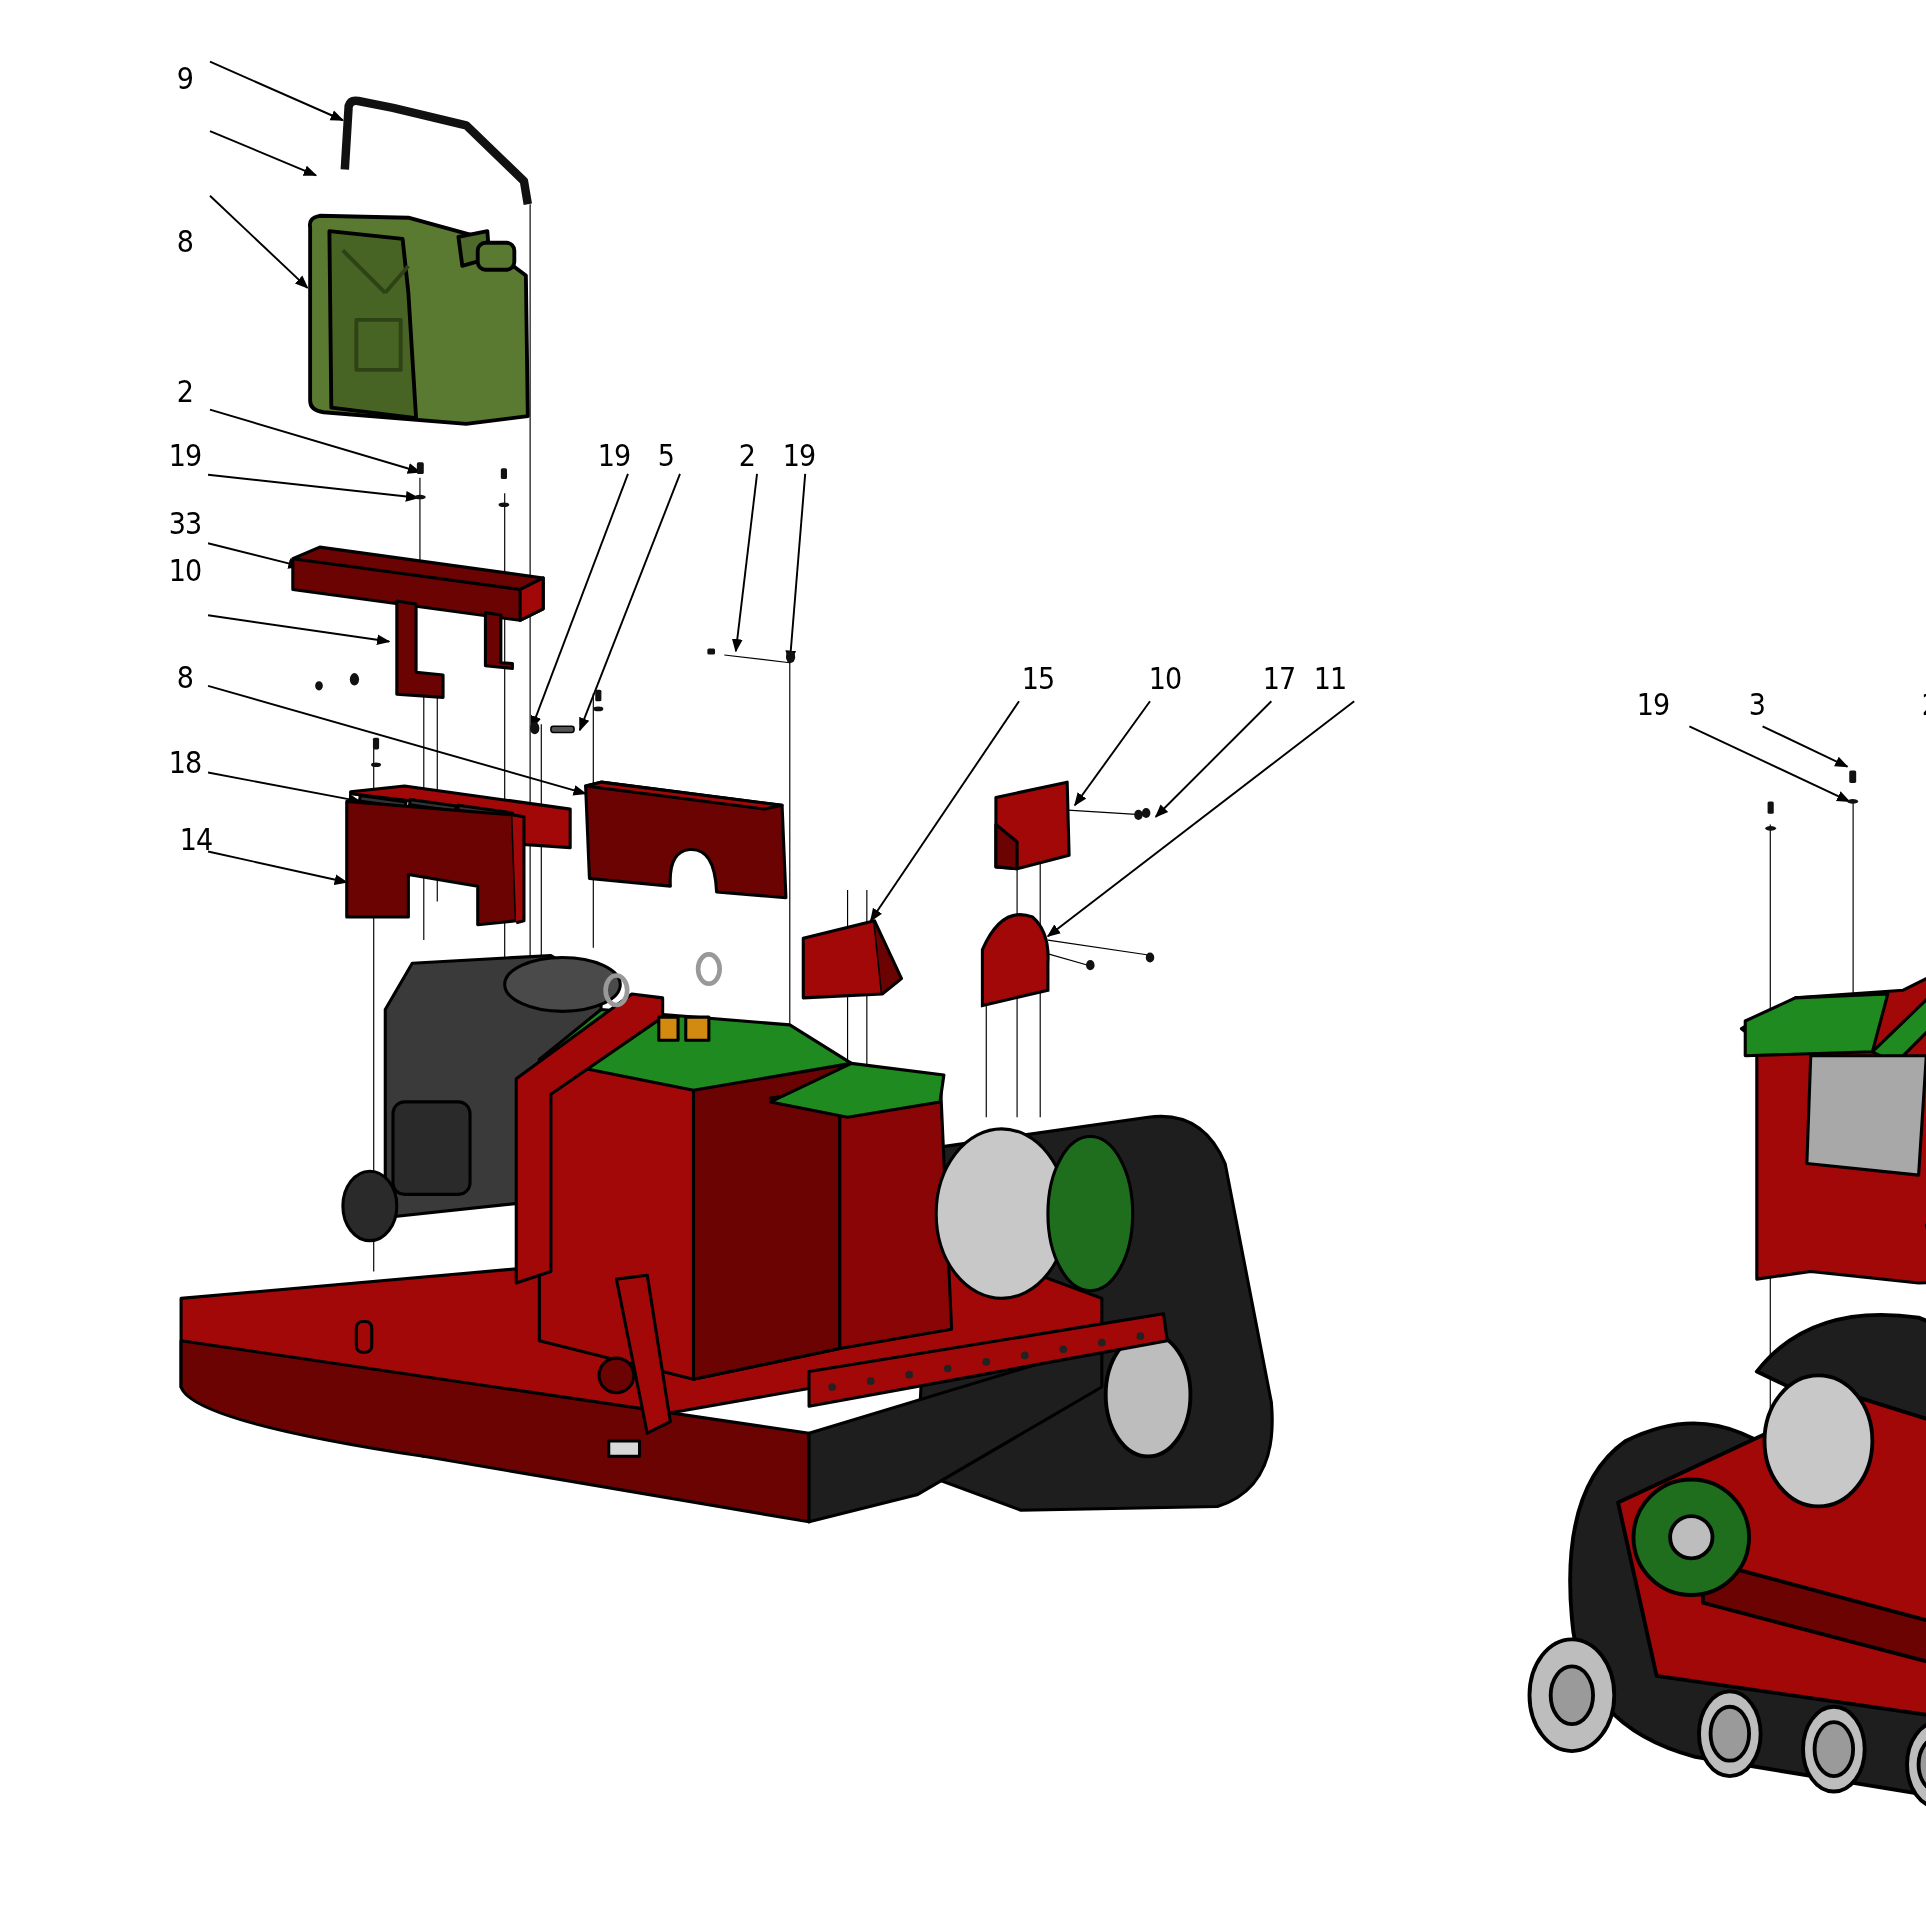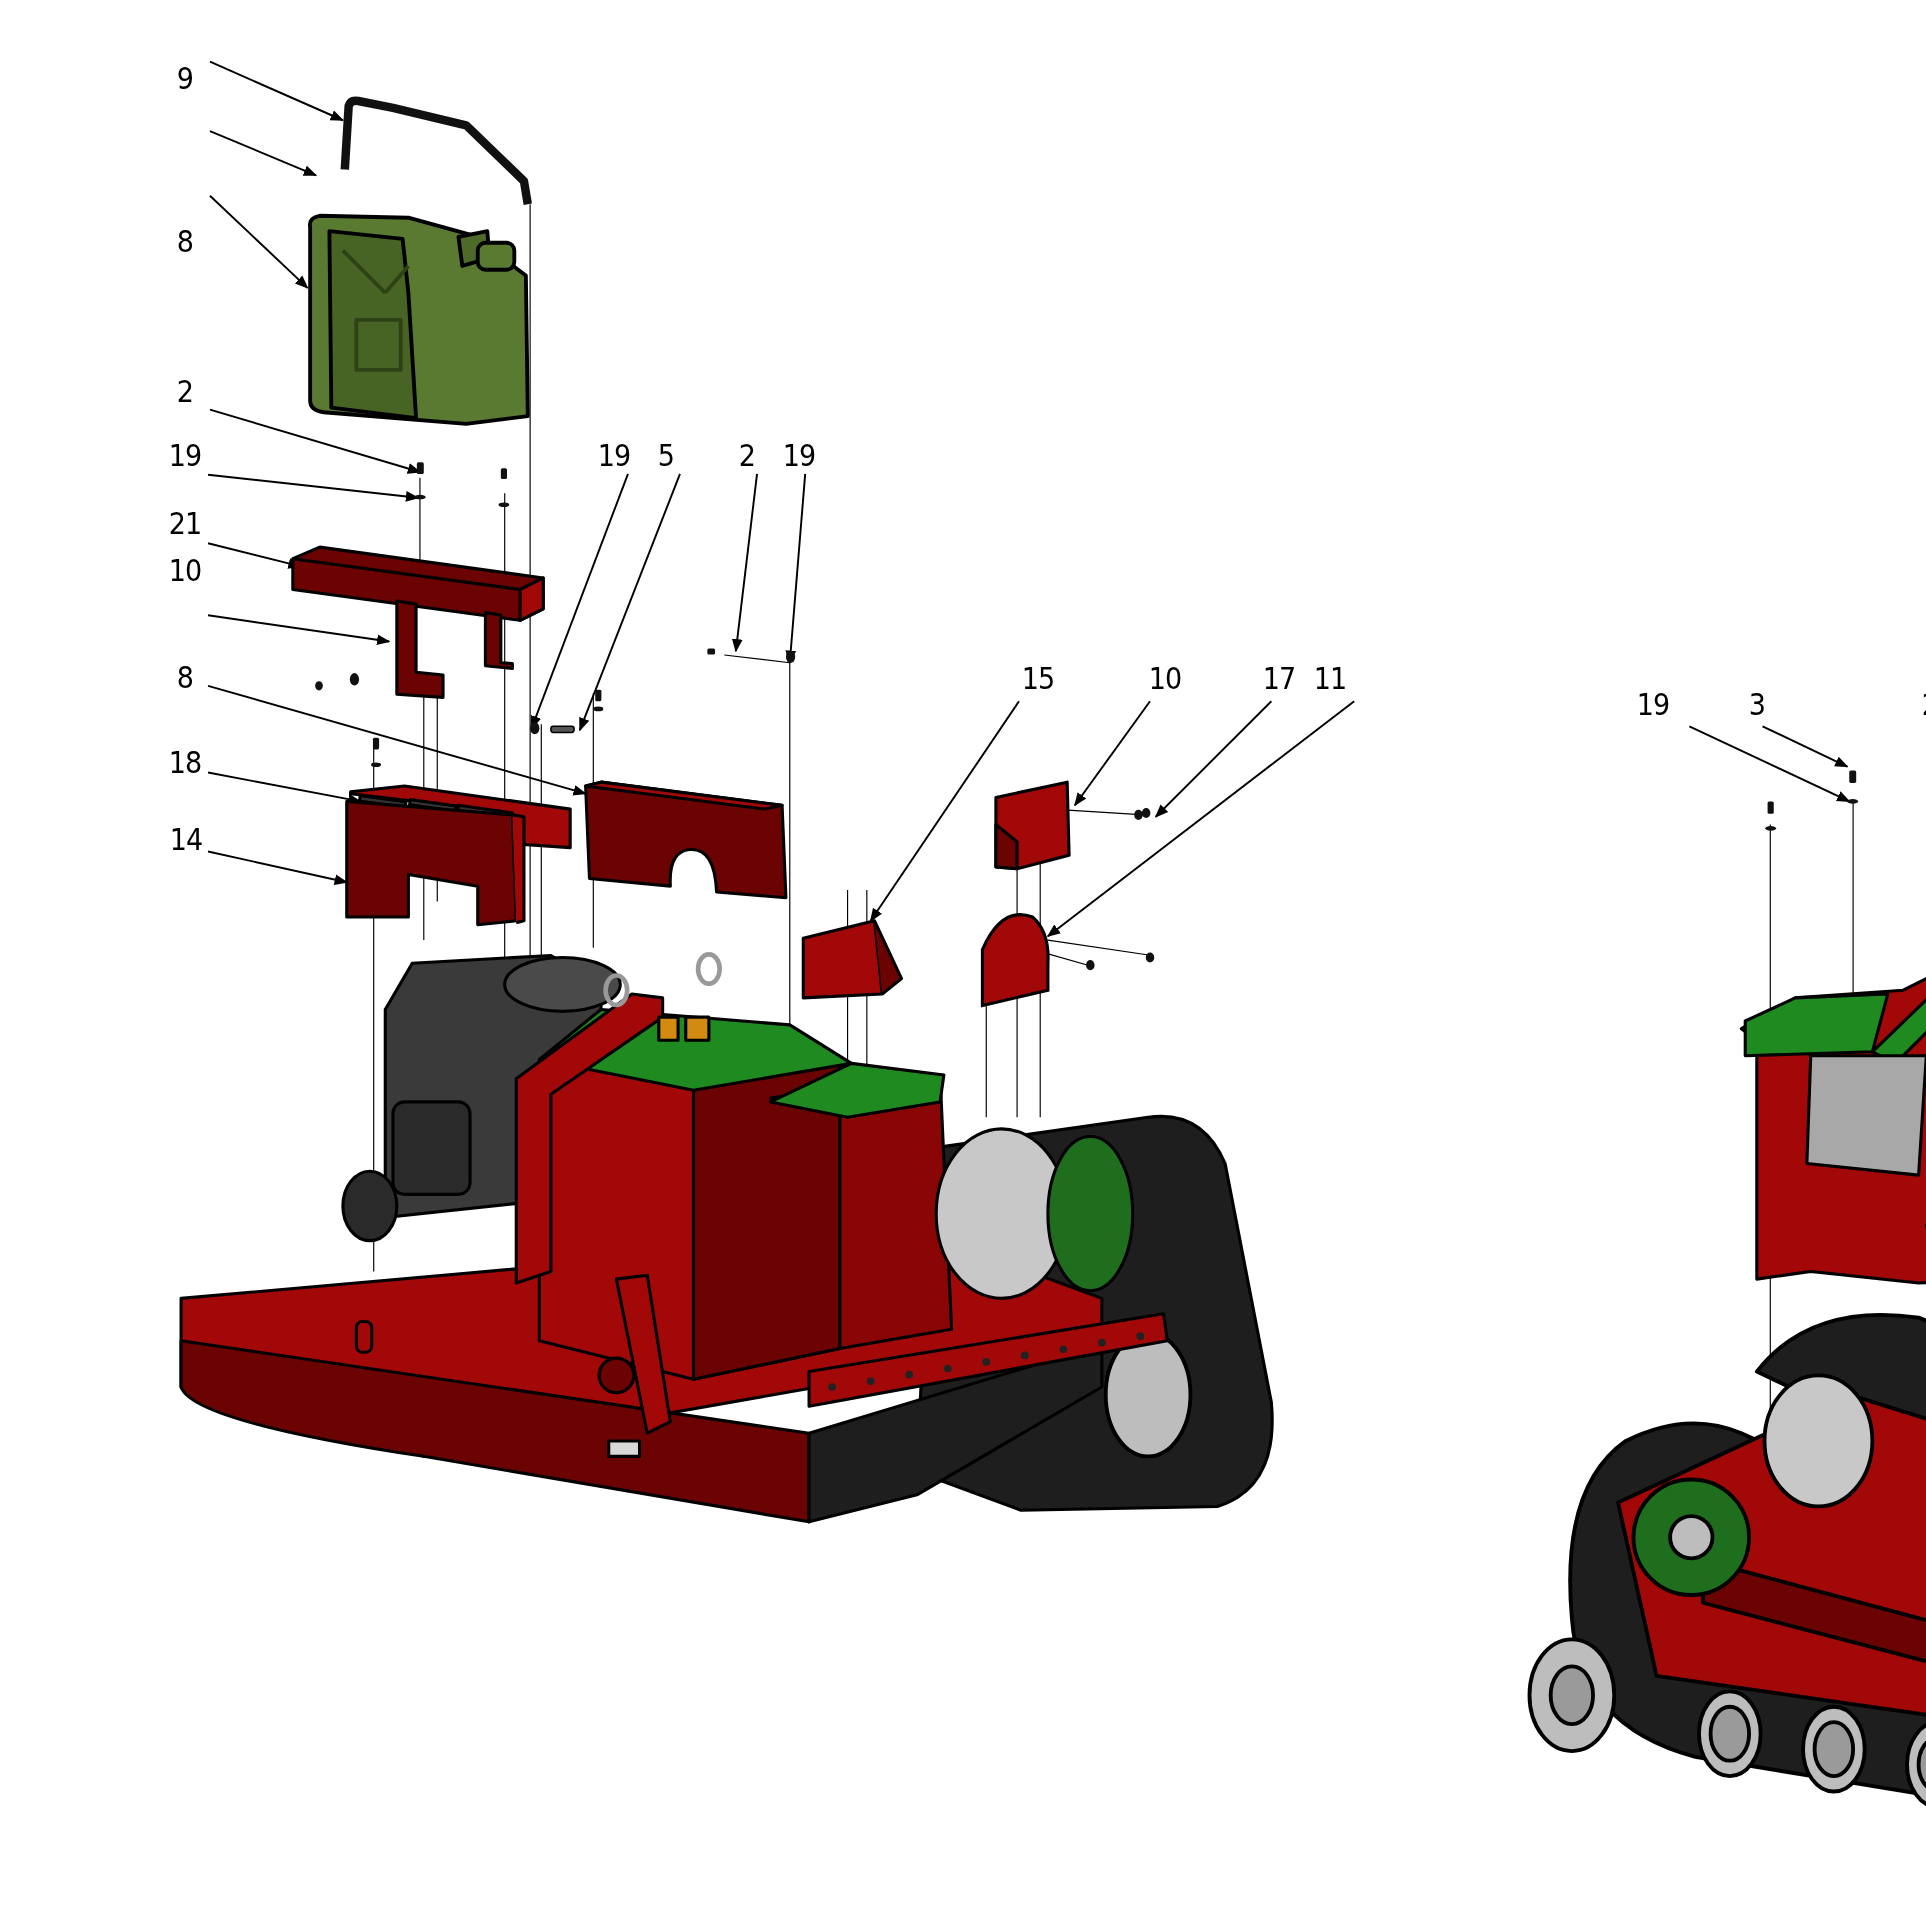--- a/index.html
+++ b/index.html
@@ -344,25 +344,25 @@
     <ellipse cx="6580" cy="1640" rx="30" ry="9" fill="#111"></ellipse>
     <ellipse cx="6625" cy="1625" rx="30" ry="9" fill="#111"></ellipse>
   </g>
 </svg>
 
 <div id="callouts">
   <div class="callout" style="left:185px;top:79px">9</div>
   <div class="callout" style="left:185px;top:242px">8</div>
   <div class="callout" style="left:185px;top:392px">2</div>
   <div class="callout" style="left:185px;top:456px">19</div>
-  <div class="callout" style="left:185px;top:524px">21</div>
+  <div class="callout" style="left:185px;top:524px">33</div>
   <div class="callout" style="left:185px;top:571px">10</div>
   <div class="callout" style="left:185px;top:678px">8</div>
   <div class="callout" style="left:185px;top:763px">18</div>
-  <div class="callout" style="left:186px;top:840px">14</div>
+  <div class="callout" style="left:196px;top:840px">14</div>
   <div class="callout" style="left:614px;top:456px">19</div>
   <div class="callout" style="left:666px;top:456px">5</div>
   <div class="callout" style="left:747px;top:456px">2</div>
   <div class="callout" style="left:799px;top:456px">19</div>
   <div class="callout" style="left:1038px;top:679px">15</div>
   <div class="callout" style="left:1165px;top:679px">10</div>
   <div class="callout" style="left:1279px;top:679px">17</div>
   <div class="callout" style="left:1330px;top:679px">11</div>
 
   <div class="callout" style="left:1653px;top:705px">19</div>

